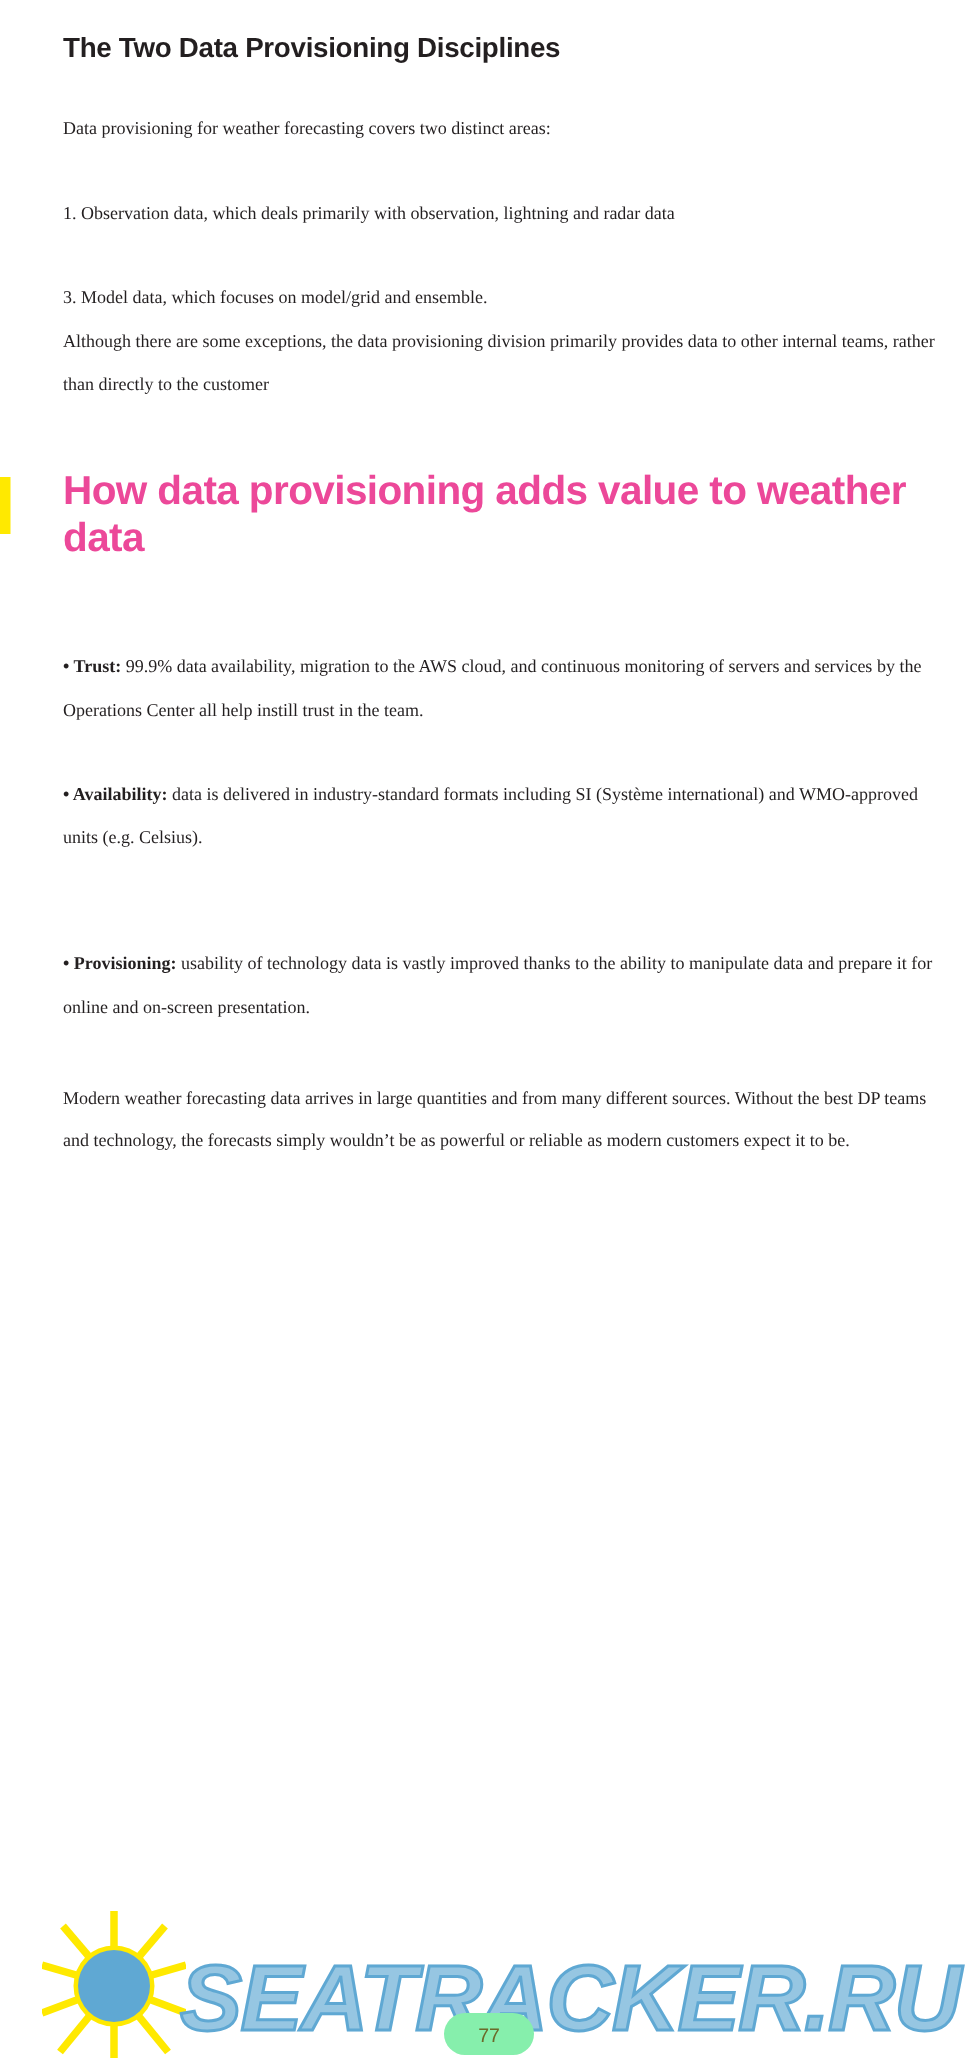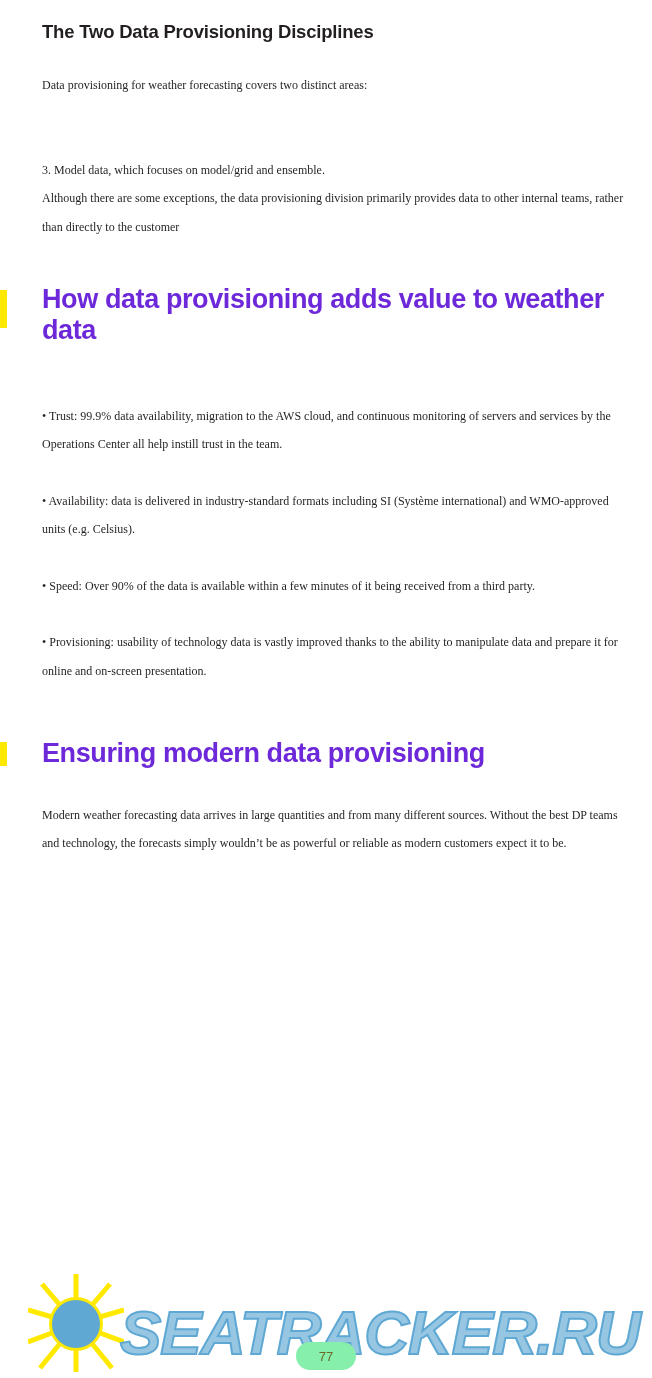--- a/index.html
+++ b/index.html
@@ -64,26 +64,26 @@
     width: 7px;
     height: 38px;
     background: #ffe900;
   }
   .section-head {
     font-family: "Liberation Sans", sans-serif;
     font-weight: bold;
     font-size: 27px;
     line-height: 31px;
     letter-spacing: -0.4px;
-    color: #6d28d9;
+    color: #ec4899;
     margin: 0;
   }
 
   .bullet b {
-    font-weight: normal;
+    font-weight: bold;
   }
 
   
   .footer {
     position: absolute;
     left: 0;
     bottom: 0;
     width: 652px;
     height: 120px;
   }
@@ -145,20 +145,21 @@
   <div class="content">
 
     <h2 class="subhead">The Two Data Provisioning Disciplines</h2>
 
     <div class="gap-md"></div>
 
     <p>Data provisioning for weather forecasting covers two distinct areas:</p>
 
     <div class="gap-para"></div>
 
+    <p>1. Observation data, which deals primarily with observation, lightning and radar data</p>
 
     <div class="gap-para"></div>
 
     <p style="white-space:pre-line;">3. Model data, which focuses on model/grid and ensemble.
 Although there are some exceptions, the data provisioning division primarily provides data to other internal teams, rather than directly to the customer</p>
 
     <div class="section-head-wrap">
       <span class="section-bar"></span>
       <h1 class="section-head">How data provisioning adds value to weather data</h1>
     </div>
@@ -169,30 +170,25 @@
     <div class="gap-para"></div>
 
     <p class="bullet"><b>• Trust:</b><span> 99.9% data availability, migration to the AWS cloud, and continuous monitoring of servers and services by the Operations Center all help instill trust in the team.</span></p>
 
     <div class="gap-para"></div>
 
     <p class="bullet"><b>• Availability:</b><span> data is delivered in industry-standard formats including SI (Système international) and WMO-approved units (e.g. Celsius).</span></p>
 
     <div class="gap-para"></div>
 
-    <p class="bullet"><b>• Speed:</b><span> Over 90% of the data is available within a few minutes of it being received from a third party.</span></p>
 
     <div class="gap-para"></div>
 
     <p class="bullet"><b>• Provisioning:</b><span> usability of technology data is vastly improved thanks to the ability to manipulate data and prepare it for online and on-screen presentation.</span></p>
 
-    <div class="section-head-wrap" style="margin-top:52px;">
-      <span class="section-bar" style="height:24px;top:4px;"></span>
-      <h1 class="section-head">Ensuring modern data provisioning</h1>
-    </div>
 
     <div class="gap-md" style="height:32px;"></div>
 
     <p>Modern weather forecasting data arrives in large quantities and from many different sources. Without the best DP teams and technology, the forecasts simply wouldn’t be as powerful or reliable as modern customers expect it to be.</p>
 
   </div>
 
   <div class="footer">
 
     <div class="watermark">

